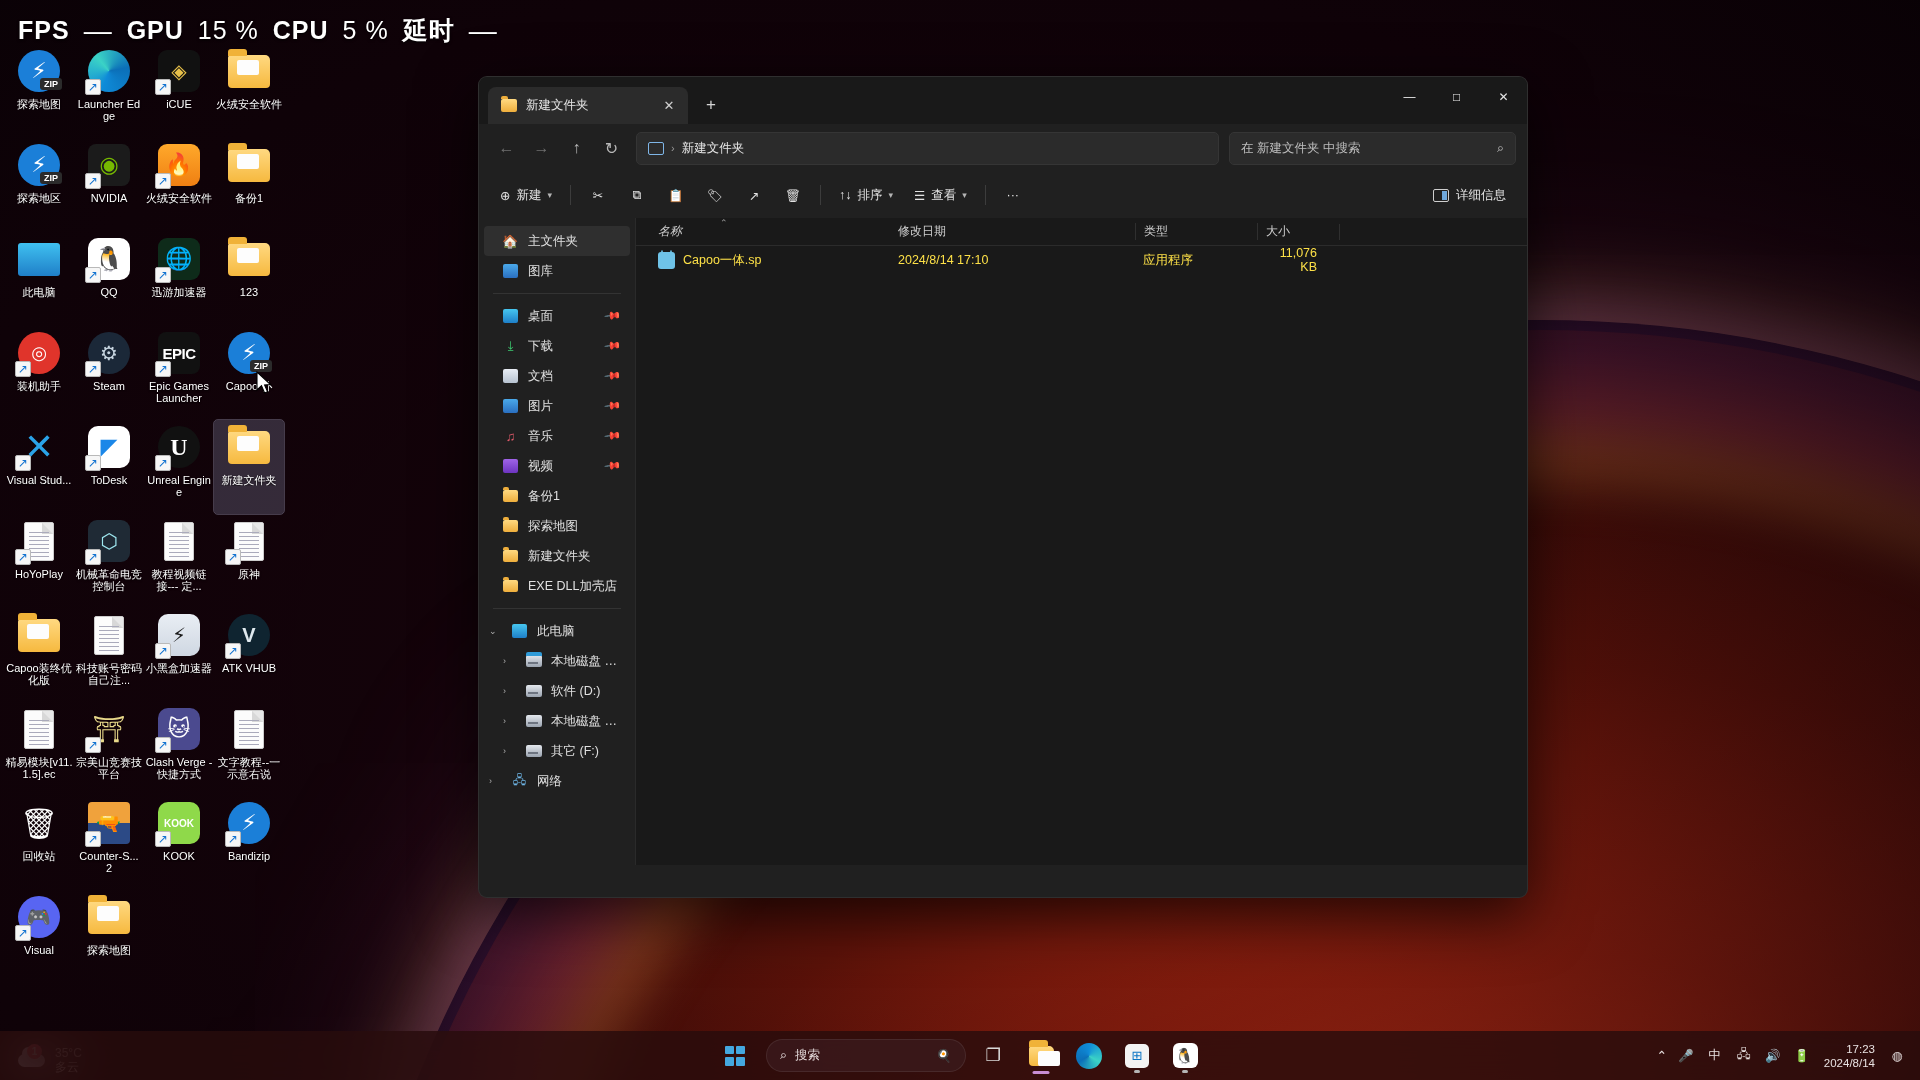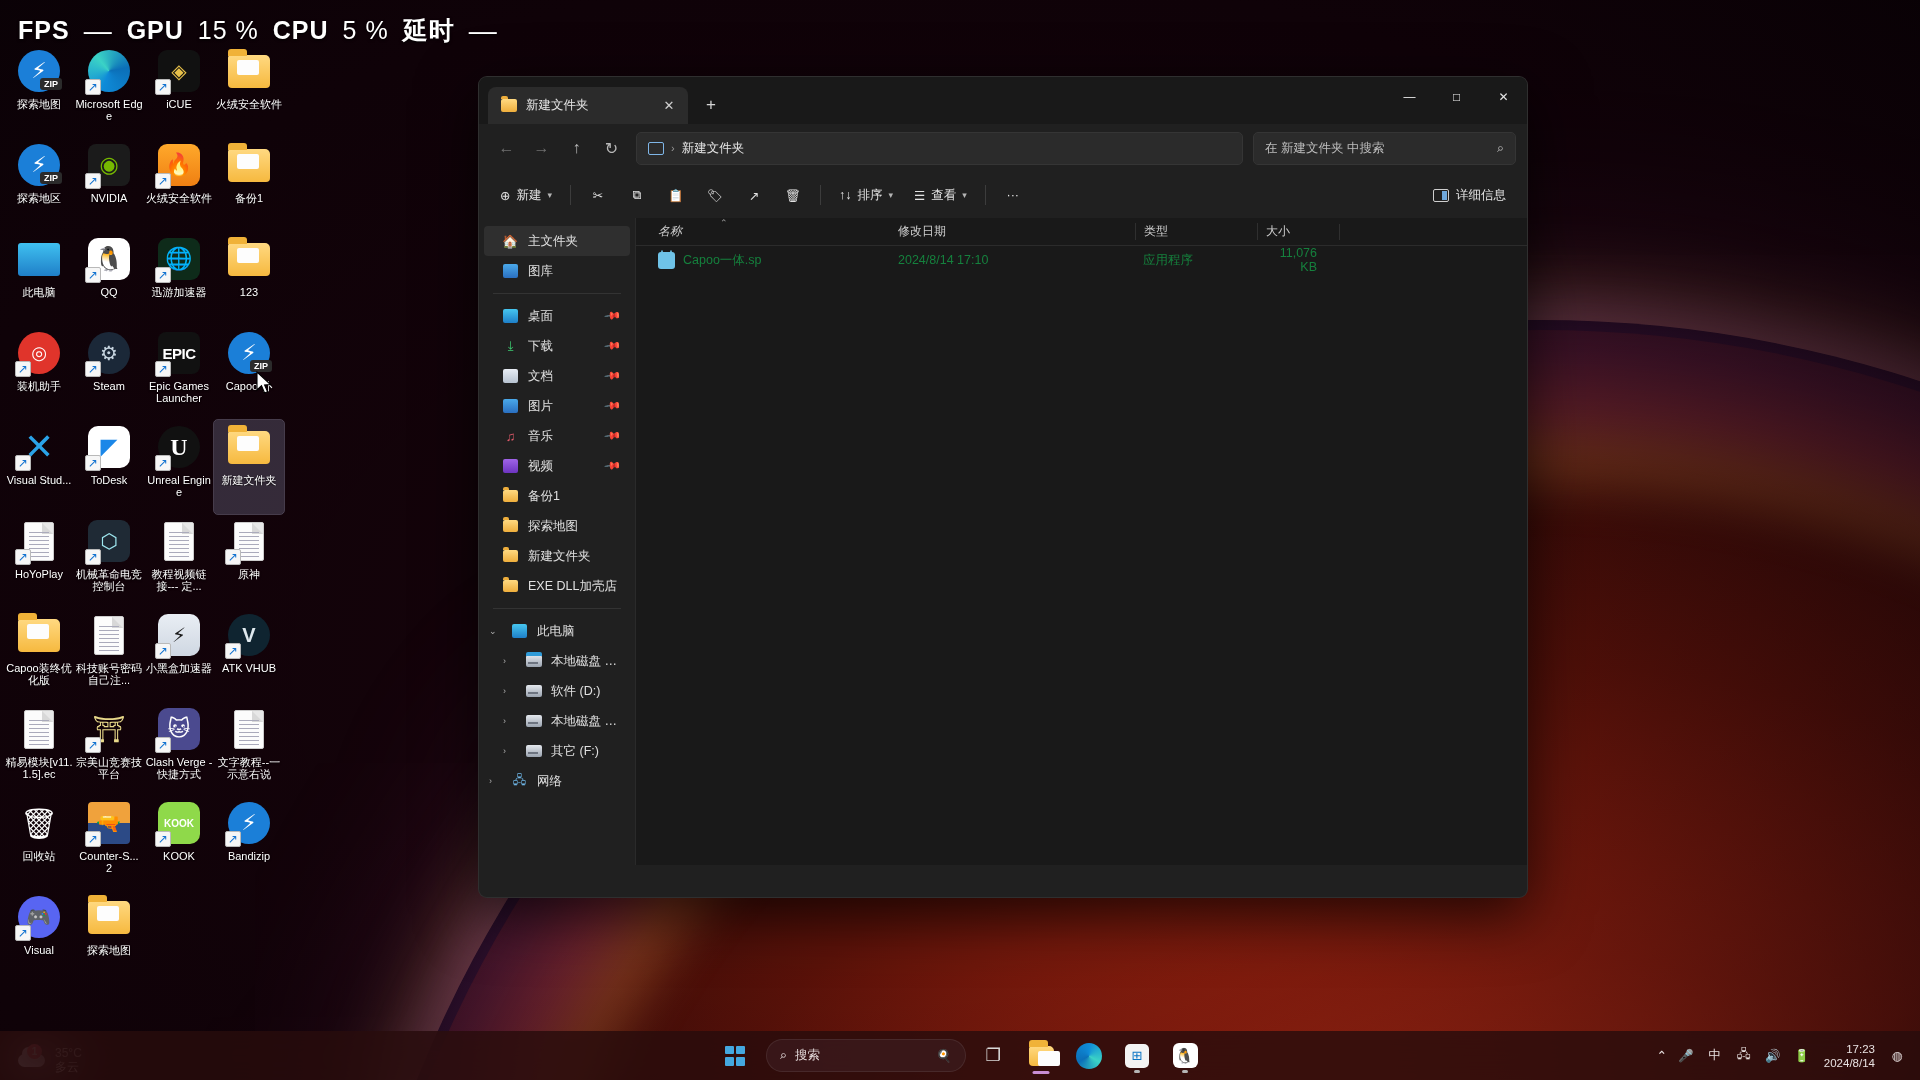--- a/index.html
+++ b/index.html
@@ -167,21 +167,21 @@
   }
   .navbtn.dim { color:#6f6f6f; }
   .addressbar {
     flex:1; height:33px; background:#2b2b2b; border-radius:5px; margin:0 8px 0 6px;
     display:flex; align-items:center; gap:7px; padding:0 11px; font-size:12.5px;
     border:1px solid #353535;
   }
   .addressbar .pcicon { width:16px;height:13px;border:1.6px solid #7fb6e8;border-radius:2px; }
   .addressbar .crumbsep { color:#9a9a9a; font-size:11px; }
   .searchbar {
-    width:263px; height:33px; background:#2b2b2b; border-radius:5px;
+    width:287px; height:33px; background:#2b2b2b; border-radius:5px;
     display:flex; align-items:center; justify-content:space-between;
     padding:0 11px; font-size:12.5px; color:#bdbdbd; border:1px solid #353535;
   }
 
   .toolbar {
     height:46px; background:#202020; display:flex; align-items:center; gap:3px;
     padding:0 12px; position:relative;
   }
   .tbtn {
     height:32px; border-radius:5px; display:flex; align-items:center; gap:6px;
@@ -232,21 +232,21 @@
     border-bottom:1px solid #2b2b2b; padding-left:14px; position:relative;
   }
   .colheader > div { position:relative; padding-left:8px; }
   .colheader .sortmark { position:absolute; left:70px; top:-5px; font-size:9px; color:#9a9a9a; }
   .col-name { width:240px;font-style:italic; }
   .col-date { width:245px; }
   .col-type { width:122px; border-left:1px solid #2f2f2f; }
   .col-size { width:82px; border-left:1px solid #2f2f2f; text-align:left; }
   .col-tail { width:1px; border-left:1px solid #2f2f2f; height:16px; }
   .frow {
-    height:28px; display:flex; align-items:center; font-size:12.5px; color:#15803d;
+    height:28px; display:flex; align-items:center; font-size:12.5px; color:#fde047;
     padding-left:14px;
   }
   .frow .c-name { width:240px; display:flex; align-items:center; gap:8px; padding-left:8px; }
   .frow .c-date { width:245px; padding-left:8px; }
   .frow .c-type { width:122px; padding-left:8px; }
   .frow .c-size { width:82px; padding-left:8px; text-align:right; padding-right:22px; }
   .ficon { width:17px; height:17px; flex:none; display:flex; align-items:center;
     justify-content:center; }
   .cat-icon { width:17px;height:17px;background:#6fc3e8;border-radius:3px; position:relative; }
   .cat-icon:before{content:"";position:absolute;left:2px;top:-2px;width:4px;height:5px;
@@ -334,21 +334,21 @@
         </span>
         <span style="position:absolute;right:0;bottom:4px;background:#2b2b2b;color:#fff;font-size:9px;font-weight:bold;padding:1px 4px;border-radius:3px">ZIP</span>
       </span>
       <span class="lbl">探索地图</span>
     </div>
     <div class="dicon">
       <span class="glyph">
         <span style="width:42px;height:42px;border-radius:50%;background:conic-gradient(from 200deg,#0f8bd8,#3bd3c6,#0b6fb8,#0f8bd8);display:block"></span>
         <span class="shortcut-arrow">↗</span>
       </span>
-      <span class="lbl">Microsoft Edge</span>
+      <span class="lbl">Launcher Edge</span>
     </div>
     <div class="dicon">
       <span class="glyph">
         <span style="width:42px;height:42px;border-radius:9px;background:#111;display:flex;align-items:center;justify-content:center;font-size:18px;color:#fff">
           <span style="color:#e8c14a;font-size:20px">◈</span>
         </span>
         <span class="shortcut-arrow">↗</span>
       </span>
       <span class="lbl">iCUE</span>
     </div>

